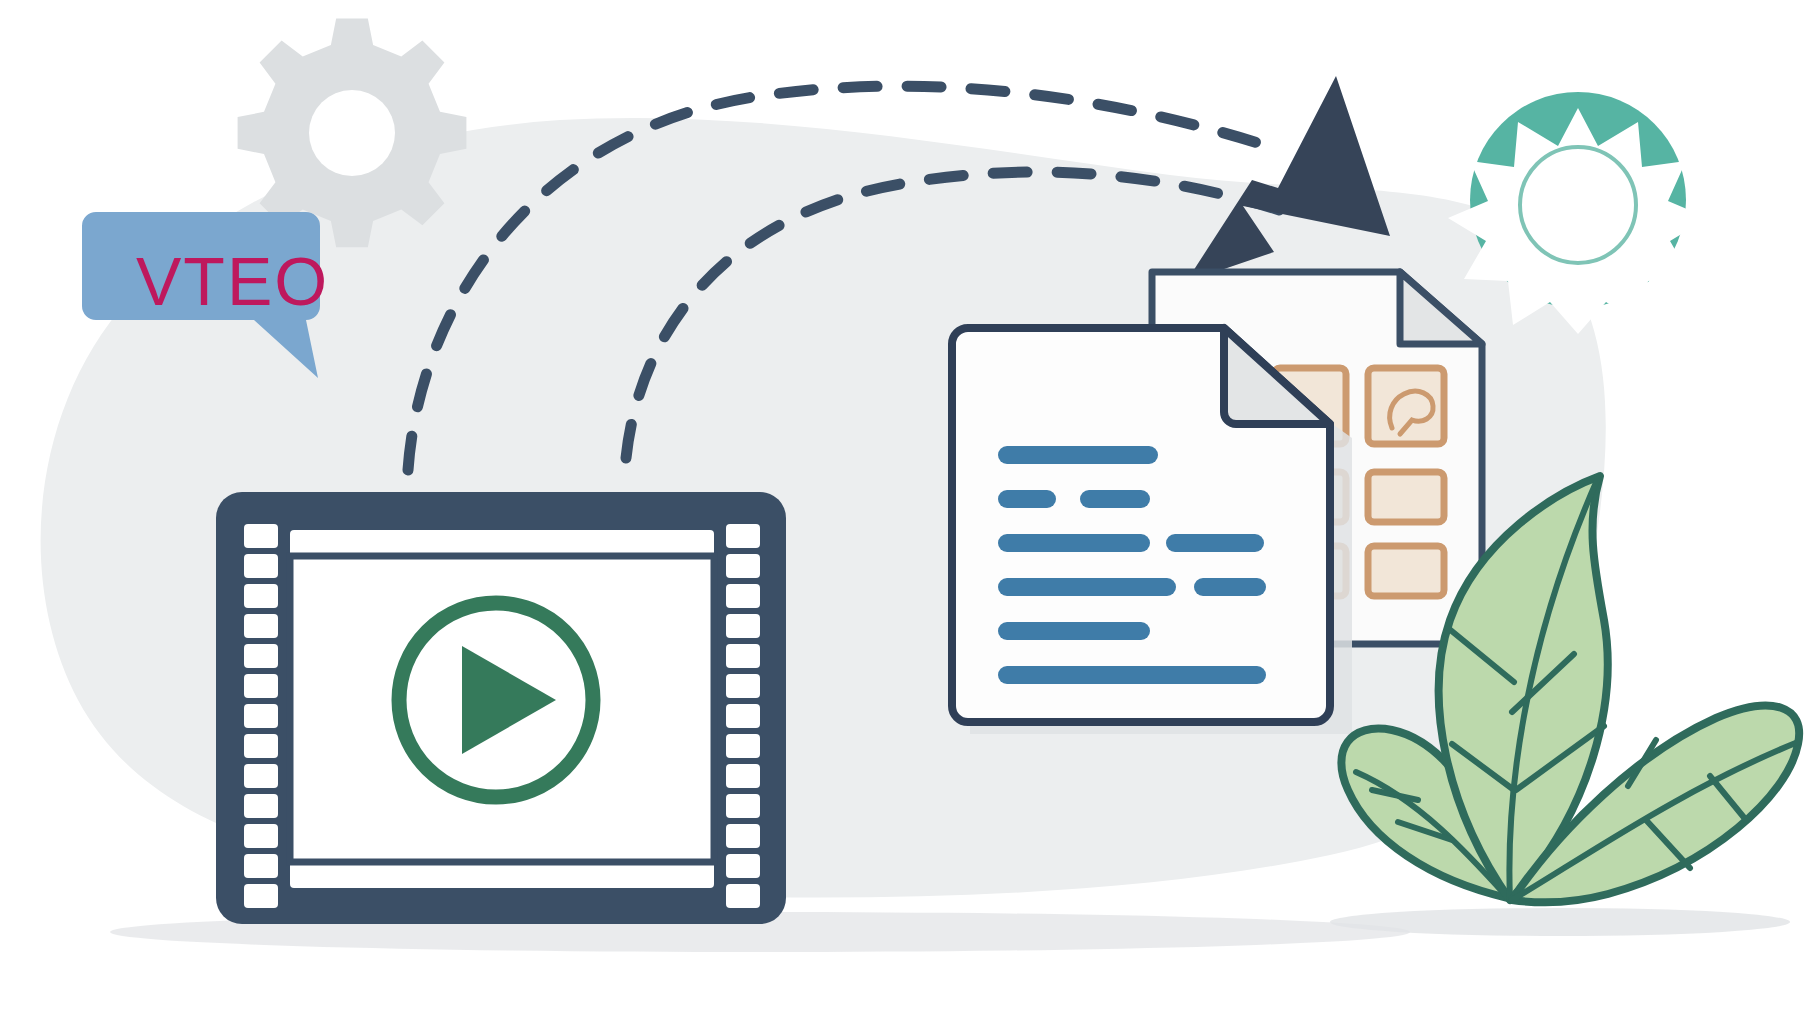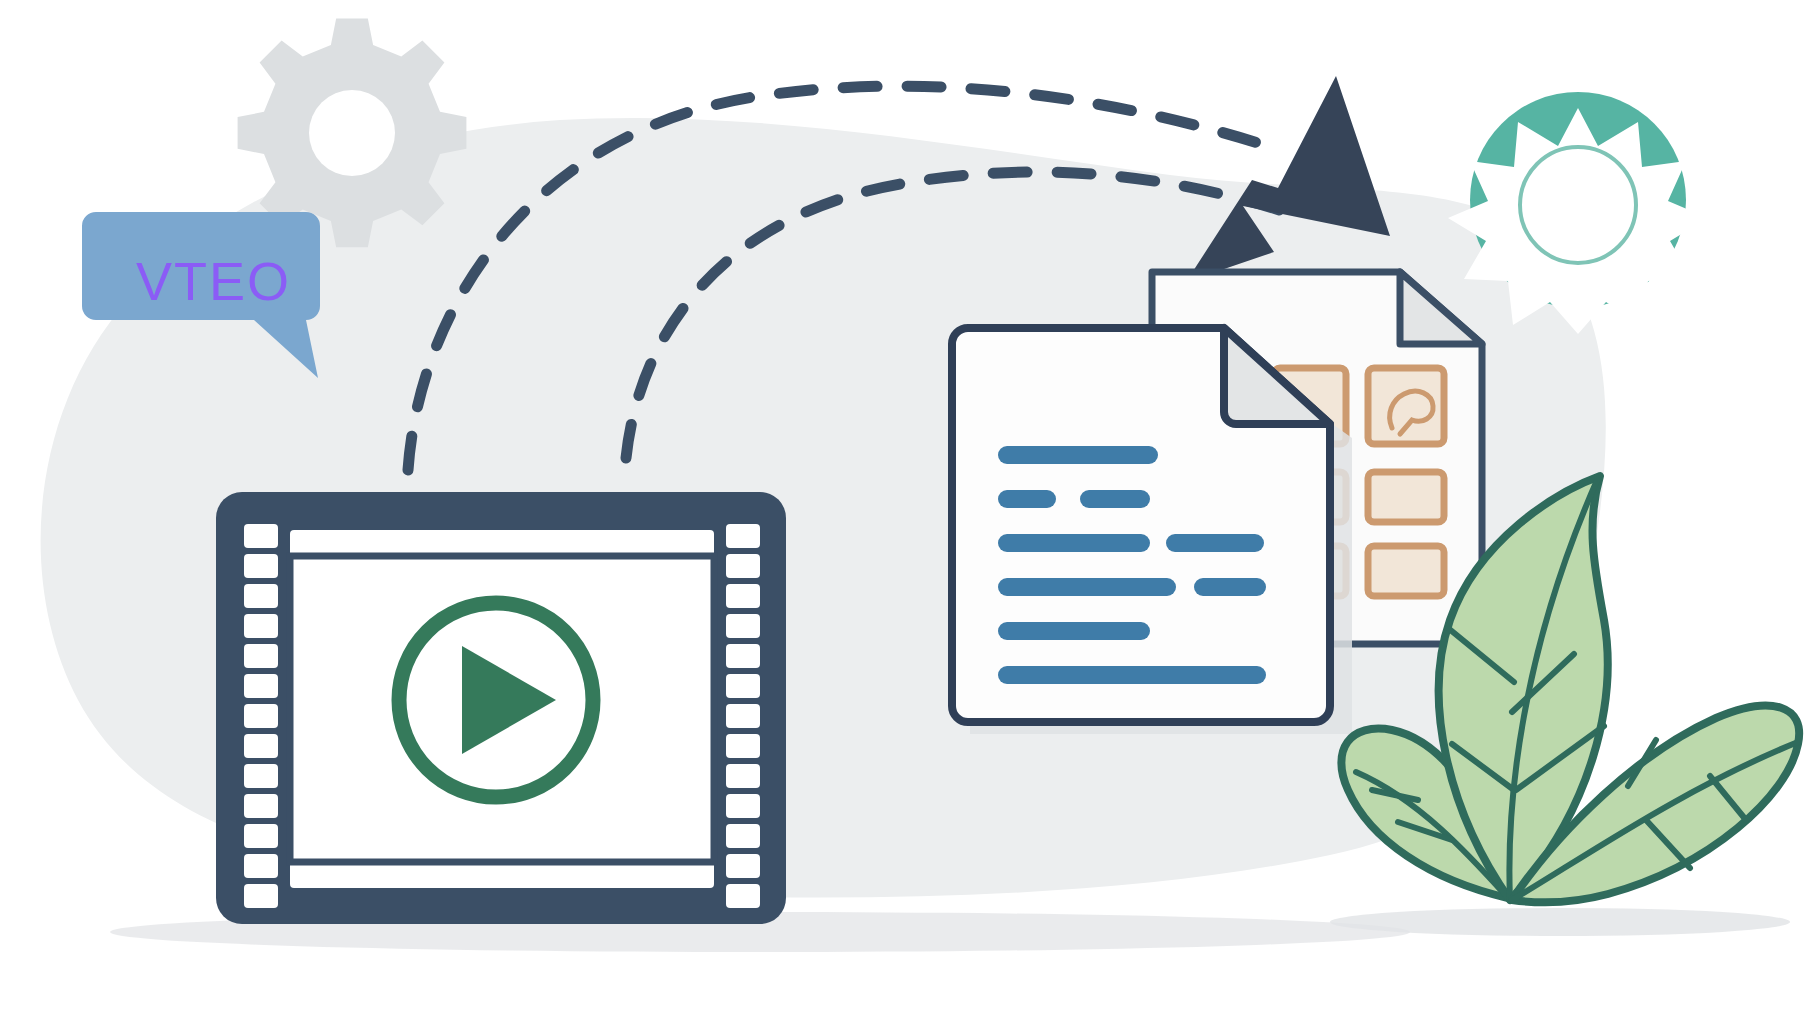--- a/index.html
+++ b/index.html
@@ -28,23 +28,23 @@
   .bubble-label {
     position: absolute;
     left: 80px;
     top: 212px;
     width: 250px;
     height: 138px;
     display: flex;
     align-items: center;
     padding-left: 56px;
     box-sizing: border-box;
-    color: #8b5cf6;
+    color: #be185d;
     font-family: "Liberation Sans", sans-serif;
-    font-size: 54px;
+    font-size: 68px;
     font-weight: 400;
     letter-spacing: 2px;
     line-height: 1;
     pointer-events: none;
   }
 </style>
 </head>
 <body>
 
 <div id="scene">

